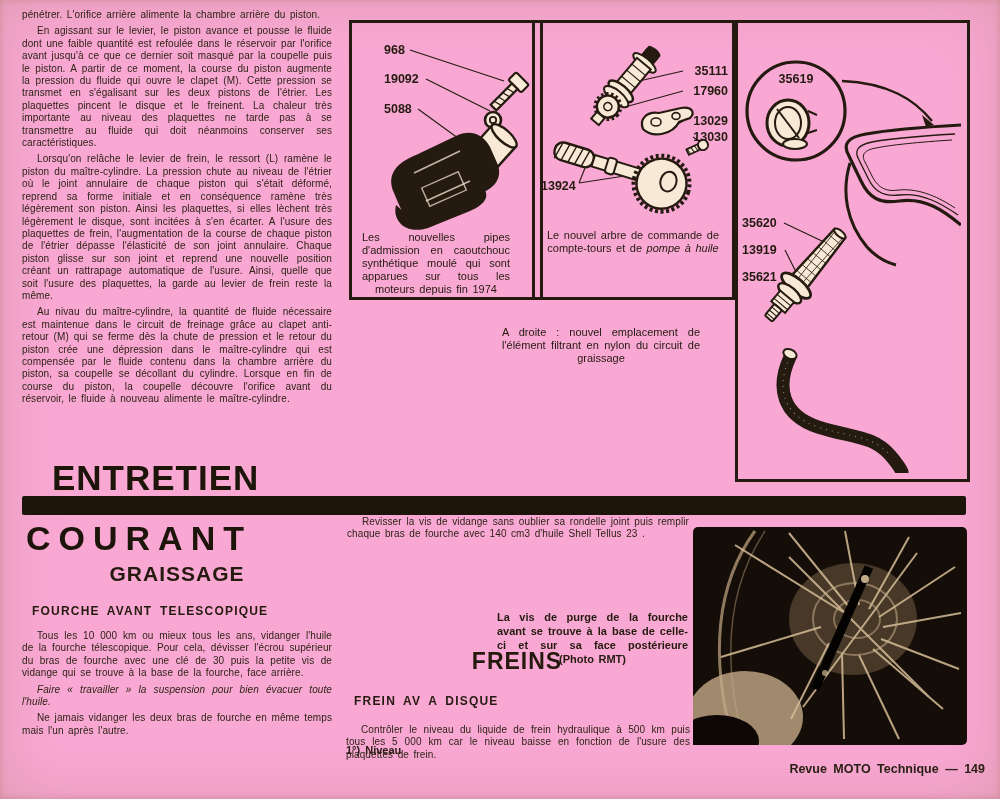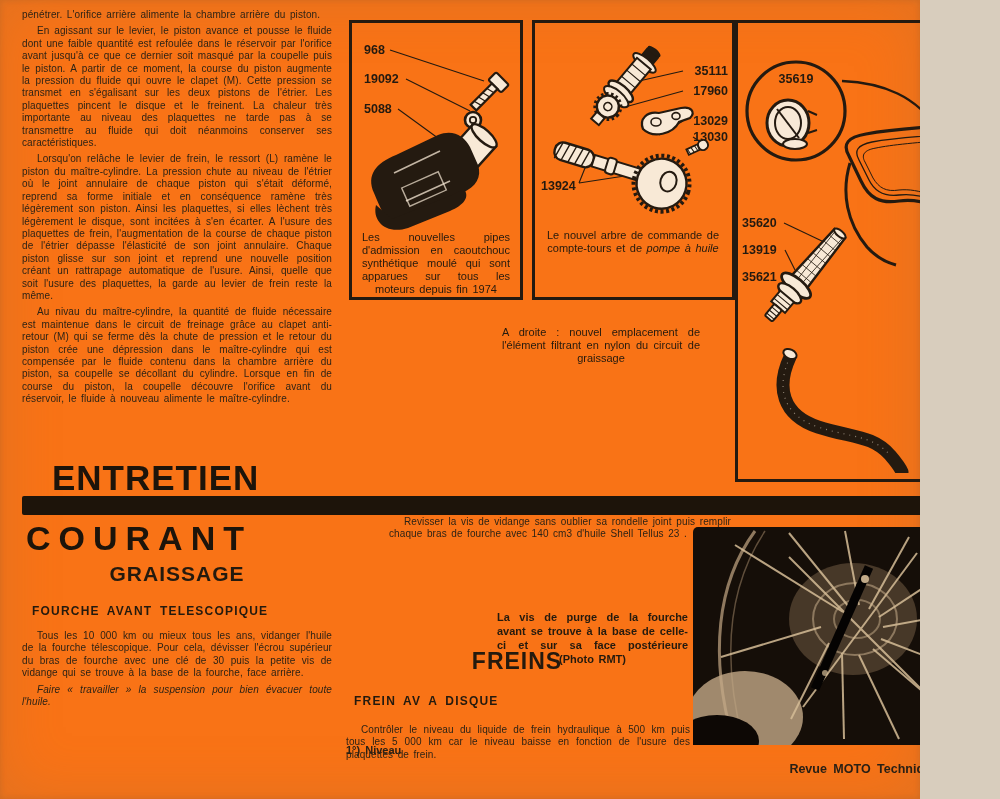--- a/index.html
+++ b/index.html
@@ -1,18 +1,18 @@
 <!DOCTYPE html>
 <html lang="fr"><head>
 <meta charset="utf-8">
 <style>
   html,body{margin:0;padding:0;background:#d8cdbd;}
   .page{
-    position:relative;width:920px;height:799px;overflow:hidden;
-    background:#f97316;
+    position:relative;width:1000px;height:799px;overflow:hidden;
+    background:#f9a8d4;
     box-shadow:inset 0 0 60px rgba(150,110,70,.25), inset 0 0 6px rgba(120,80,40,.25);
     font-family:"Liberation Sans","DejaVu Sans",sans-serif;
     color:#2a2015;
   }
   .abs{position:absolute;}
   
   .body-text{font-size:10px;line-height:12.4px;text-align:justify;color:#2e2315;word-spacing:1.6px;letter-spacing:.1px;}
   .body-text p{margin:0 0 4px 0;}
   .body-text p.ind{text-indent:15px;}
   .body-text p.ital{font-style:italic;}
@@ -48,23 +48,24 @@
 
   <div class="abs h-entretien" style="left:24px;top:458px;margin-left:28px;">ENTRETIEN</div>
   <div class="abs black-bar" style="left:22px;top:496px;width:944px;height:19px;"></div>
   <div class="abs h-courant" style="left:26px;top:519px;">COURANT</div>
 
   <div class="abs h-graissage" style="left:22px;top:562px;width:310px;">GRAISSAGE</div>
   <div class="abs h-sub" style="left:24px;top:604px;">FOURCHE AVANT TELESCOPIQUE</div>
   <div class="abs body-text" style="left:22px;top:630px;width:310px;">
     <p class="ind">Tous les 10 000 km ou mieux tous les ans, vidanger l'huile de la fourche télescopique. Pour cela, dévisser l'écrou supérieur du bras de fourche avec une clé de 30 puis la petite vis de vidange qui se trouve à la base de la fourche, face arrière.</p>
     <p class="ind ital">Faire « travailler » la suspension pour bien évacuer toute l'huile.</p>
-  </div>
-
-  <div class="abs figbox" style="left:349px;top:20px;width:168px;height:274px;">
+    <p class="ind">Ne jamais vidanger les deux bras de fourche en même temps mais l'un après l'autre.</p>
+  </div>
+
+  <div class="abs figbox" style="left:349px;top:20px;width:168px;height:274px;padding-left:20px;">
     <svg width="168" height="274" viewBox="0 0 168 274">
       <text x="12" y="31" font-size="12.5">968</text>
       <text x="12" y="60" font-size="12.5">19092</text>
       <text x="12" y="90" font-size="12.5">5088</text>
       <line class="lead" x1="38" y1="27" x2="132" y2="58"></line>
       <line class="lead" x1="54" y1="56" x2="118" y2="88"></line>
       <line class="lead" x1="46" y1="86" x2="90" y2="118"></line>
       <g transform="translate(142,64) rotate(45)">
         <rect class="fp ln" x="-9" y="-12" width="18" height="11" rx="2" stroke-width="2.2"></rect>
         <rect class="fp ln" x="-4" y="-1" width="8" height="30" stroke-width="2.2"></rect>
@@ -182,21 +183,21 @@
       <g>
         <path stroke="#241a10" stroke-width="13" fill="none" stroke-linecap="round" d="M52,334 C38,364 44,392 80,404 C114,415 134,412 152,432 C158,439 162,444 164,449"></path>
         <path stroke="#f8e9d6" stroke-width="1.2" fill="none" opacity=".5" stroke-dasharray="1,5" d="M52,334 C38,364 44,392 80,404 C114,415 134,412 152,432"></path>
         <ellipse class="fp ln" cx="52" cy="331" rx="7" ry="4.5" stroke-width="2" transform="rotate(25 52 331)"></ellipse>
       </g>
     </svg>
   </div>
 
   <div class="abs figcaption" style="left:502px;top:326px;width:198px;">A droite : nouvel emplacement de l'élément filtrant en nylon du circuit de graissage</div>
 
-  <div class="abs body-text" style="left:347px;top:516px;width:342px;margin-left:42px;">
+  <div class="abs body-text" style="left:347px;top:516px;width:342px;">
     <p class="ind">Revisser la vis de vidange sans oublier sa rondelle joint puis remplir chaque bras de fourche avec 140 cm3 d'huile Shell Tellus 23 .</p>
   </div>
   <div class="abs boldcap" style="left:497px;top:575px;width:191px;">La vis de purge de la fourche avant se trouve à la base de celle-ci et sur sa face postérieure (Photo RMT)</div>
   <div class="abs h-freins" style="left:345px;top:648px;width:344px;">FREINS</div>
   <div class="abs h-sub" style="left:346px;top:686px;margin-top:8px;">FREIN AV A DISQUE</div>
   <div class="abs h-niveau" style="left:346px;top:744px;">1°) Niveau</div>
   <div class="abs body-text" style="left:346px;top:724px;width:344px;">
     <p class="ind">Contrôler le niveau du liquide de frein hydraulique à 500 km puis tous les 5 000 km car le niveau baisse en fonction de l'usure des plaquettes de frein.</p>
   </div>
 

